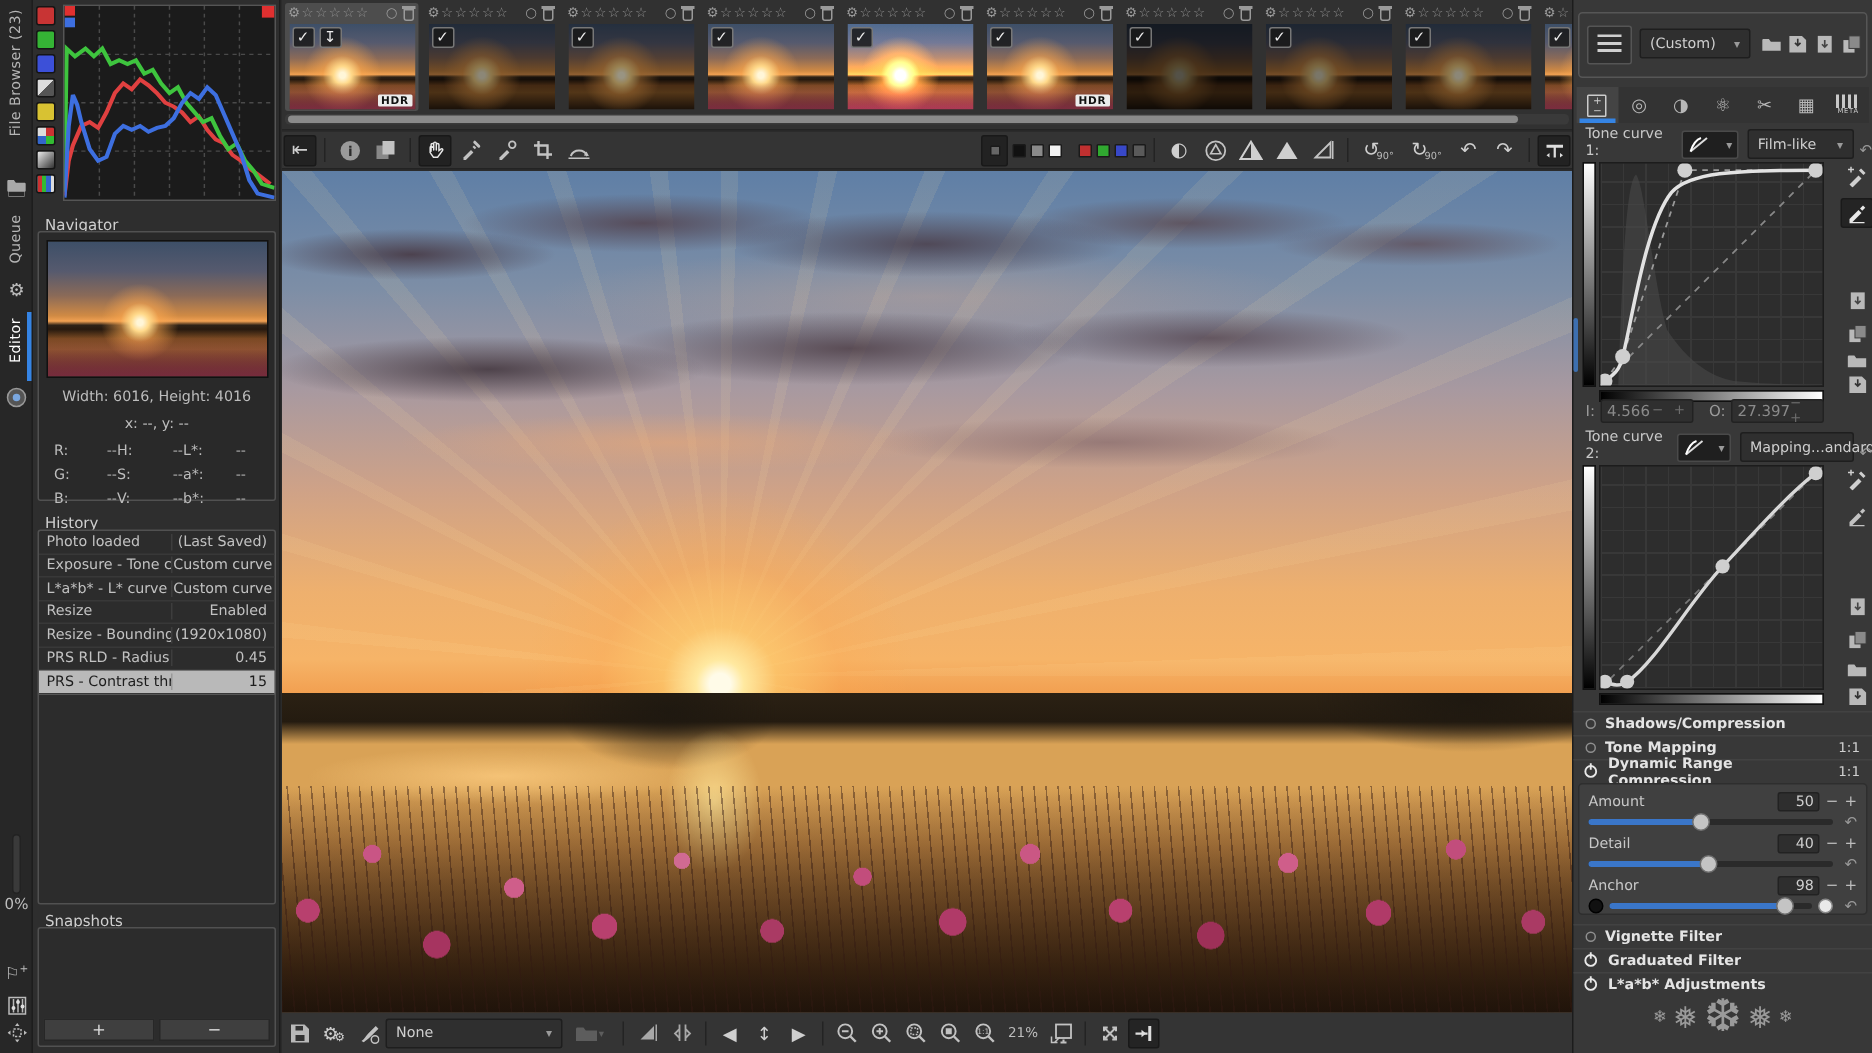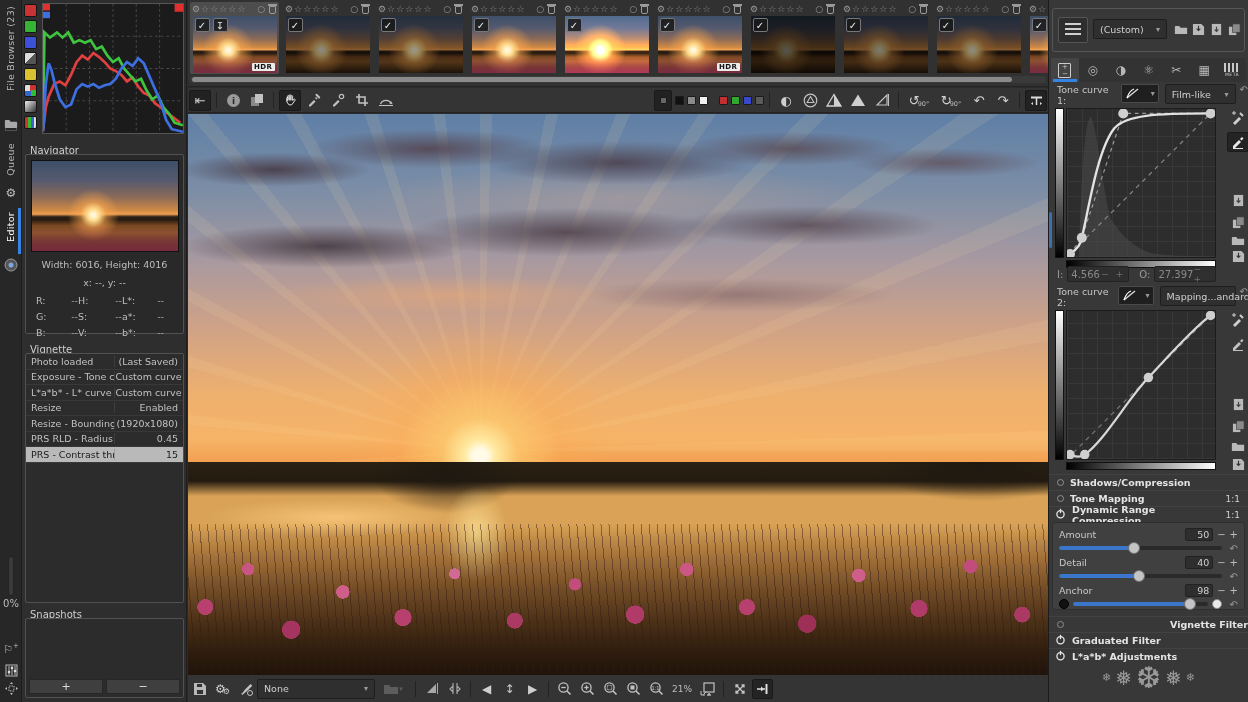--- a/index.html
+++ b/index.html
@@ -131,21 +131,21 @@
   .listico{width:16px;height:14px;background:repeating-linear-gradient(#cfcfcf 0 2px, transparent 2px 5px);}
   .pico{position:absolute;top:9px;width:15px;height:22px;display:flex;align-items:center;justify-content:center;}
   .tabs{position:absolute;left:2px;top:58px;right:2px;height:24px;display:flex;background:#333;}
   .tab{flex:1;display:flex;align-items:center;justify-content:center;color:#b8b8b8;font-size:12px;position:relative;}
   .tab.sel{background:#444;color:#eee;}
   .tab.sel::after{content:"";position:absolute;left:2px;right:2px;bottom:0;height:3px;background:#3584e4;}
   .expico{width:13px;height:15px;border:1px solid #ccc;border-radius:1px;font-size:7px;line-height:7px;text-align:center;color:#ccc;}
   .metaico{display:flex;flex-direction:column;align-items:center;}
   .metabars{width:16px;height:9px;background:repeating-linear-gradient(90deg,#c8c8c8 0 2px, transparent 2px 4px);}
   .metatxt{font-size:4.5px;color:#c8c8c8;letter-spacing:.5px;}
-  .tcrow{position:absolute;left:0;right:0;height:22px;display:flex;align-items:flex-start;}
+  .tcrow{position:absolute;left:0;right:0;height:22px;display:flex;align-items:flex-end;}
   .tclabel{margin-left:8px;color:#c8c8c8;font-size:9.5px;}
   .curvebtn{width:40px;height:19px;background:#1f1f1f;border:1px solid #4a4a4a;border-radius:2px;display:flex;align-items:center;padding:0 3px;margin-left:6px;}
   .curvebtn::after{content:"▾";margin-left:auto;color:#9a9a9a;font-size:8px;}
   .reset{margin-left:4px;color:#9a9a9a;font-size:10px;}
   .curvewrap{position:absolute;left:6px;}
   .vstrip{position:absolute;left:0;top:0;width:9px;height:150px;background:linear-gradient(180deg,#fff,#000);border:1px solid #111;}
   .csq{position:absolute;left:11px;top:0;width:150px;height:150px;background:#2d2d2d;border:1px solid #1c1c1c;
      background-image:repeating-linear-gradient(90deg,#383838 0 1px, transparent 1px 15px),repeating-linear-gradient(0deg,#383838 0 1px, transparent 1px 15px);}
   .hstrip{position:absolute;left:11px;top:152px;width:150px;height:8px;background:linear-gradient(90deg,#000,#fff);border:1px solid #111;}
   .cico{position:absolute;left:172px;width:22px;height:20px;display:flex;align-items:center;justify-content:center;color:#cfcfcf;font-size:11px;}
@@ -273,21 +273,21 @@
           <span>--</span>
         <span>B:</span>
           <span>--</span>
         <span>V:</span>
           <span>--</span>
         <span>b*:</span>
           <span>--</span>
       </div>
     </div>
 
-    <div class="abs legend" style="left:8px;top:344px;">Vignette</div>
+    <div class="abs legend" style="left:8px;top:344px;">History</div>
     <div class="groupbox" style="left:3px;top:353px;width:159px;height:250px;background:#2c2c2c;">
       <div class="hrow">
           <span class="hn">Photo loaded</span>
           <span class="hv">(Last Saved)</span>
         </div>
       <div class="hrow">
           <span class="hn">Exposure - Tone c...</span>
           <span class="hv">Custom curve</span>
         </div>
       <div class="hrow">
@@ -969,21 +969,21 @@
         <div class="track">
             <div class="fill" style="width:87%">
               <div class="knob"></div>
             </div>
           </div>
         <span class="dotw"></span>
         <span class="reset">↶</span>
       </div>
     </div>
 
-    <div class="secrow" style="top:616px;justify-content:space-between;">
+    <div class="secrow" style="top:616px;">
       <span class="ring"></span>
       <span class="slabel">Vignette Filter</span>
     </div>
     <div class="secrow" style="top:632px;">
       <span class="pwr"><svg width="11" height="11" viewBox="0 0 14 14">
             <circle cx="7" cy="8" r="4.6" fill="none" stroke="#e8e8e8" stroke-width="1.6"></circle>
             <line x1="7" y1="1" x2="7" y2="6.5" stroke="#e8e8e8" stroke-width="1.6"></line>
           </svg></span>
       <span class="slabel">Graduated Filter</span>
     </div>

